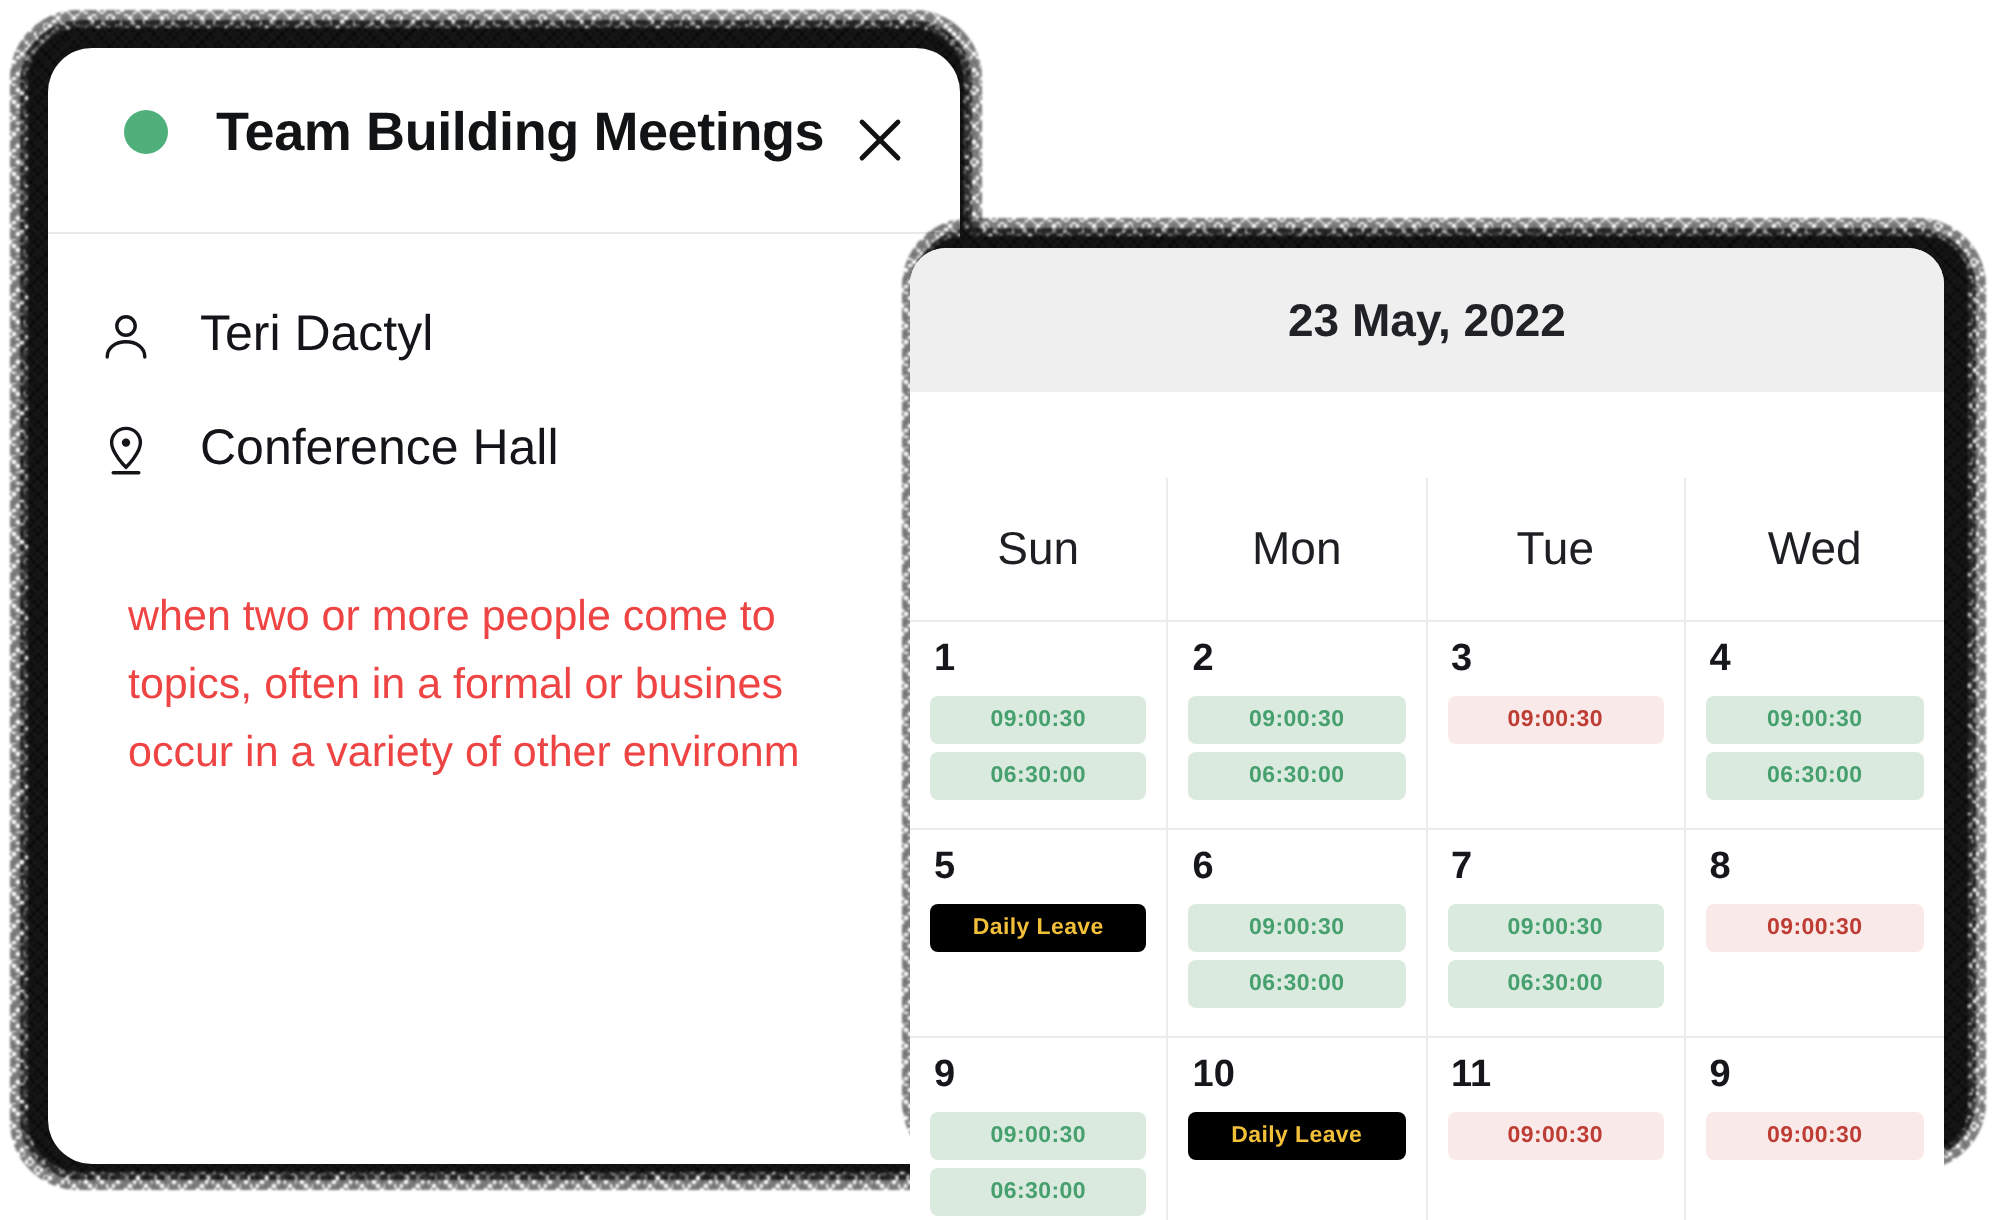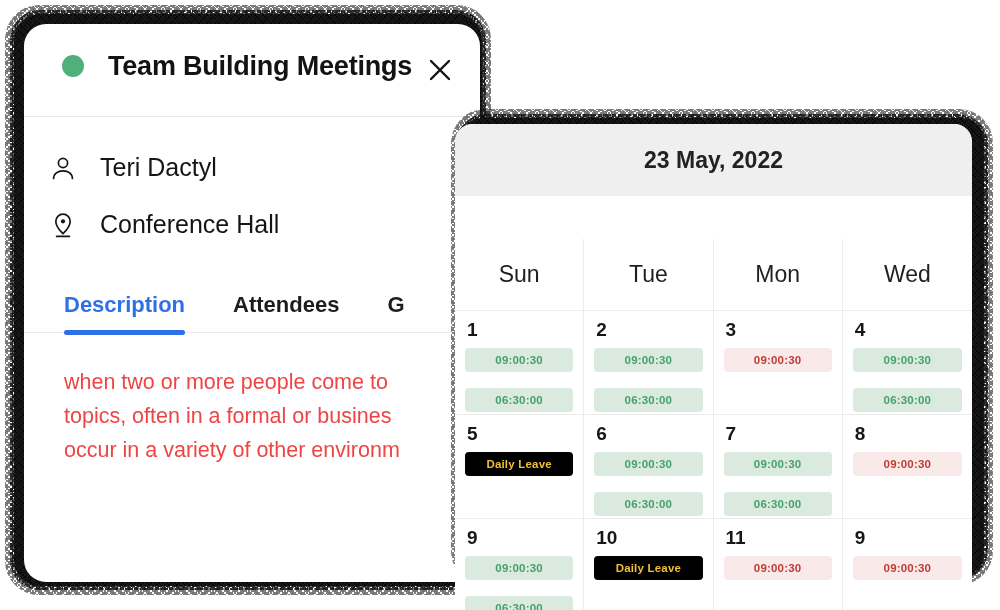--- a/index.html
+++ b/index.html
@@ -223,21 +223,21 @@
   }
   .chip {
     height: 24px;
     border-radius: 4px;
     display: flex;
     align-items: center;
     justify-content: center;
     font-size: 11.5px;
     font-weight: 700;
     letter-spacing: .2px;
-    margin-bottom: 16px;
+    margin-bottom: 4px;
     cursor: pointer;
   }
   .chip.green { background: #dbeadf; color: #45a06e; }
   .chip.red   { background: #fae9e9; color: #bd3c34; }
   .chip.amber { background: #000000; color: #f2bf38; }
 </style>
 </head>
 <body>
 
 <div id="stage">
@@ -284,46 +284,41 @@
             <path d="M14 3.2c-4.2 0-7.2 3.2-7.2 7.2 0 5.2 7.2 12.2 7.2 12.2s7.2-7 7.2-12.2c0-4-3-7.2-7.2-7.2z" fill="none" stroke="currentColor" stroke-width="1.7"></path>
             <circle cx="14" cy="10.3" r="2.1" fill="currentColor"></circle>
             <path d="M7.6 25.4h12.8" stroke="currentColor" stroke-width="1.7" stroke-linecap="round"></path>
           </svg>
         </span>
         <span class="meta-text">Conference Hall</span>
       </div>
 
     </div>
 
-    <div class="tabs">
-      <div class="tab active" style="color: rgb(47, 111, 232);">Description</div>
-      <div class="tab">Attendees</div>
-      <div class="tab">G</div>
-    </div>
 
     <div class="description">
       <div>when two or more people come to</div>
       <div>topics, often in a formal or busines</div>
       <div>occur in a variety of other environm</div>
     </div>
 
   </div>
 
   <div class="rough-shadow" id="shadow-cal"></div>
 
   <div id="calendar-panel">
 
     <div class="cal-header" style="background: rgb(239, 239, 239);">
       <span class="cal-title">23 May, 2022</span>
     </div>
 
     <div class="cal-grid" id="dow-row">
         <div class="cal-dow">Sun</div>
+        <div class="cal-dow">Mon</div>
         <div class="cal-dow">Tue</div>
-        <div class="cal-dow">Mon</div>
         <div class="cal-dow">Wed</div>
       </div>
     <div class="cal-grid" id="day-grid">
         <div class="cal-cell">
           <div class="cal-daynum">1</div>
           <div class="chip green">09:00:30</div>
           <div class="chip green">06:30:00</div>
         </div>
         <div class="cal-cell">
           <div class="cal-daynum">2</div>

